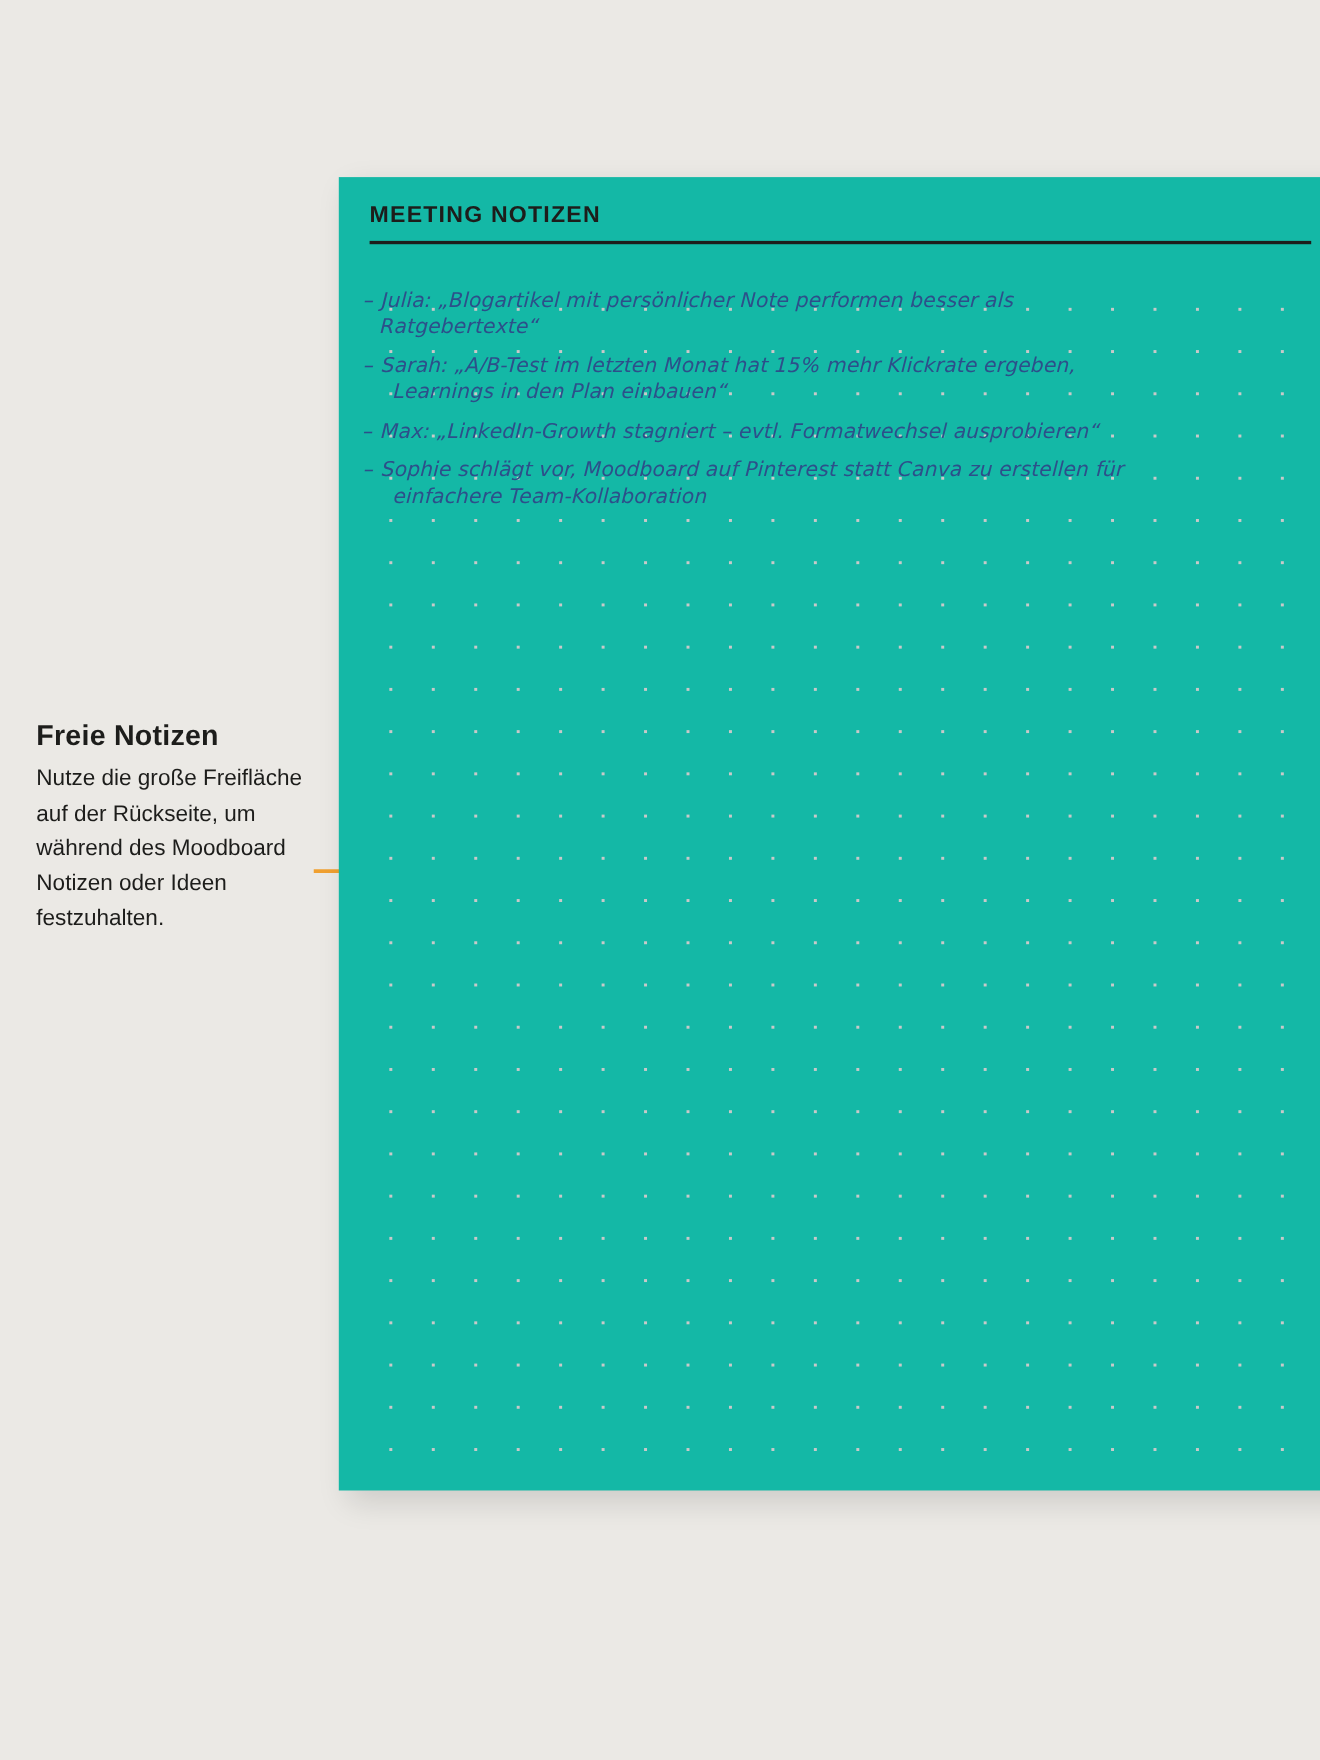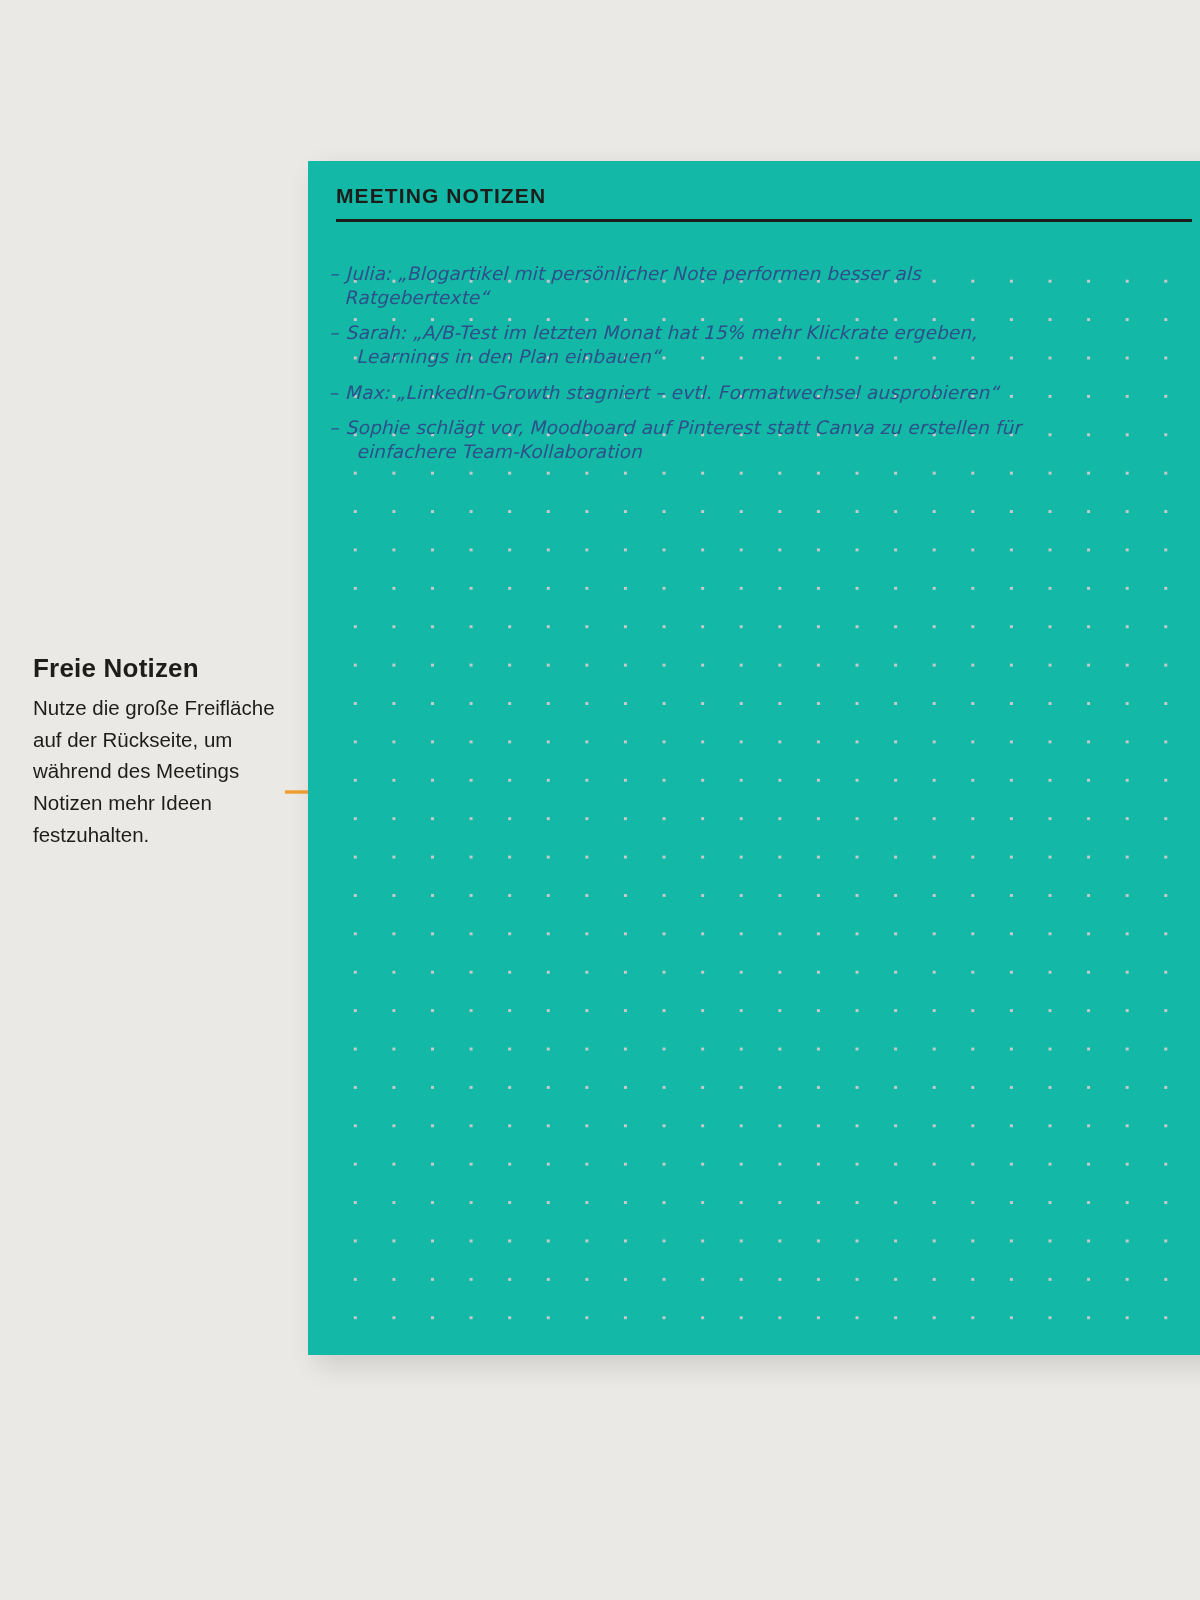--- a/index.html
+++ b/index.html
@@ -134,21 +134,21 @@
     border-radius: 50%;
     background: radial-gradient(circle at 38% 33%, #e3e3e1 0%, #bfbfbd 55%, #a9a9a6 100%);
     box-shadow: inset 1px 2px 3px rgba(0,0,0,0.28);
   }
 </style>
 </head>
 <body>
 
 <div class="annotation">
   <div class="annotation-title">Freie Notizen</div>
-  <div class="annotation-body">Nutze die große Freifläche auf der Rückseite, um während des Meetings Notizen mehr Ideen festzuhalten.</div>
+  <div class="annotation-body">Nutze die große Freifläche auf der Rückseite, um während des Moodboard Notizen oder Ideen festzuhalten.</div>
 </div>
 
 <svg class="arrow" viewBox="0 0 365 26">
   <line x1="0" y1="13" x2="345" y2="13" stroke="#f0a030" stroke-width="3.4"></line>
   <polygon points="345,5 364,13 345,21" fill="#f0a030"></polygon>
 </svg>
 
 <div class="sheet">
   <div class="sheet-inner">
     <div class="dotgrid"></div>

